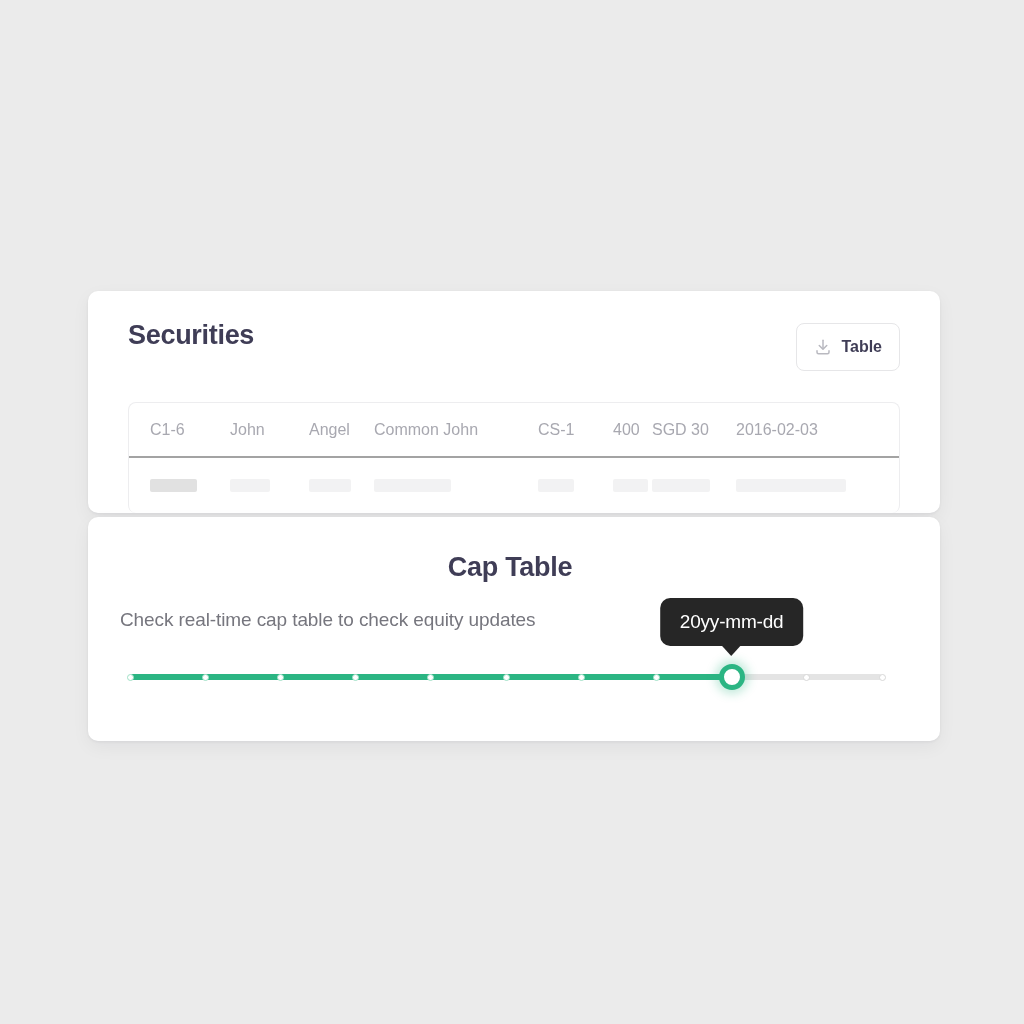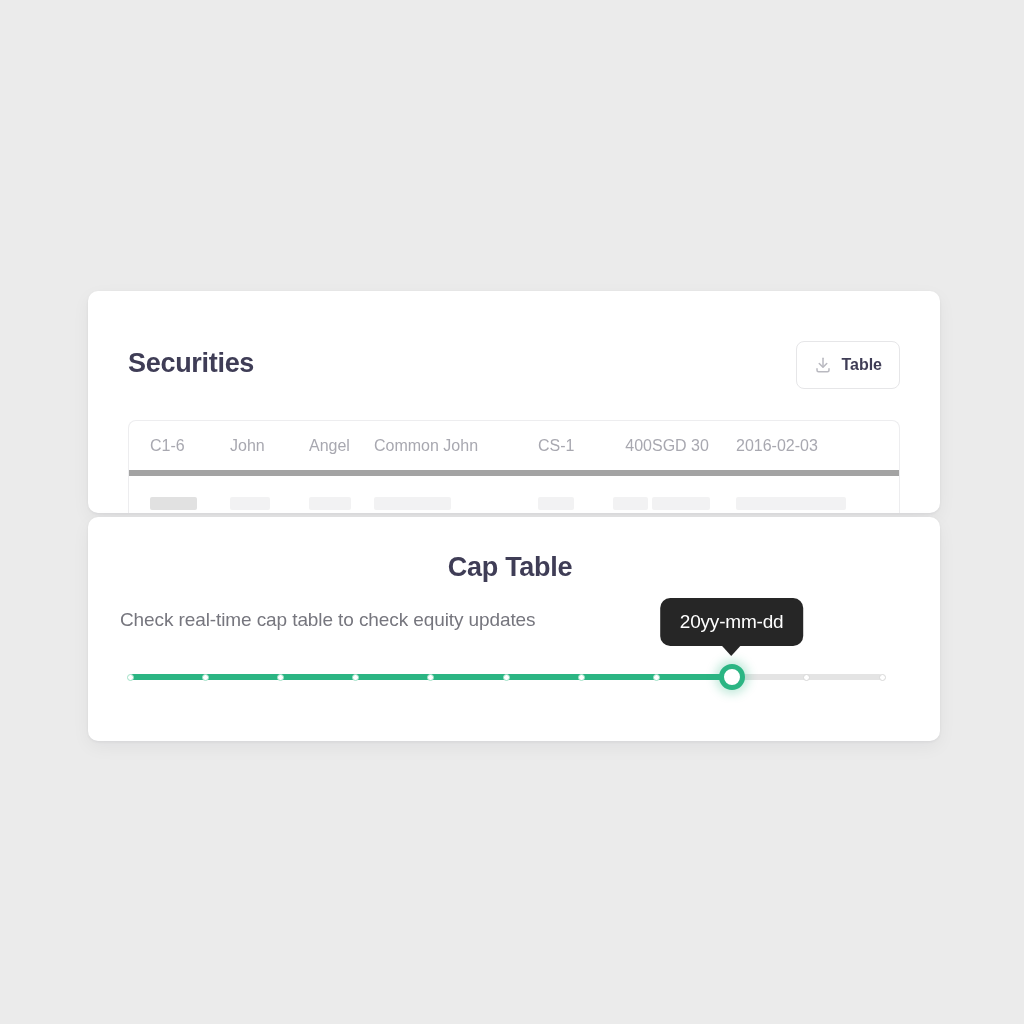--- a/index.html
+++ b/index.html
@@ -37,23 +37,22 @@
   .card-captable {
     border-radius: 10px;
     margin-top: 4px;
     height: 224px;
     position: relative;
   }
 
   
   .sec-head {
     display: flex;
-    align-items: center;
     justify-content: space-between;
-    padding: 48px 40px 0 40px;
+    padding: 30px 40px 0 40px;
     box-sizing: border-box;
   }
   .sec-title {
     font-size: 27px;
     font-weight: bold;
     color: #3f3d56;
     letter-spacing: -0.3px;
     line-height: 1.1;
     margin: 0;
   }
@@ -92,34 +91,34 @@
     overflow: hidden;
   }
   .t-row {
     display: flex;
     align-items: center;
     height: 55px;
     padding: 0 0 0 21px;
     box-sizing: border-box;
   }
   .t-head {
-    border-bottom: 6px solid #a3a3a3;
+    border-bottom: 2px solid #a3a3a3;
   }
   .t-cell {
     font-size: 16px;
     color: #a8a8b0;
     white-space: nowrap;
     flex: 0 0 auto;
   }
   .c0 { width: 80px; }
   .c1 { width: 79px; }
   .c2 { width: 65px; }
   .c3 { width: 164px; }
   .c4 { width: 75px; }
-  .c5 { width: 39px; text-align: right; }
+  .c5 { width: 39px; }
   .c6 { width: 84px; }
   .c7 { width: 110px; }
 
   .sk {
     height: 13px;
     border-radius: 2px;
     background: #f2f2f3;
   }
   .sk-0 { width: 47px; background: #e1e1e1; }
   .sk-1 { width: 40px; }

